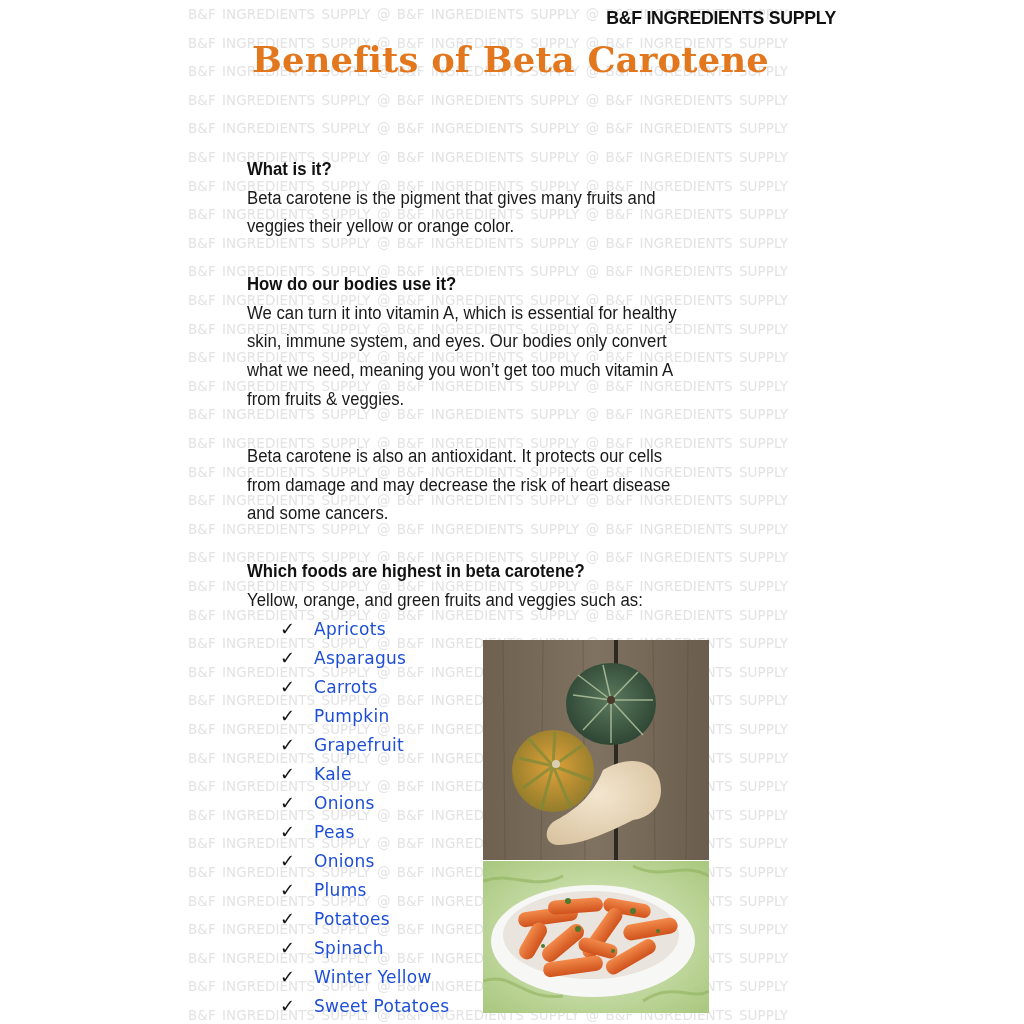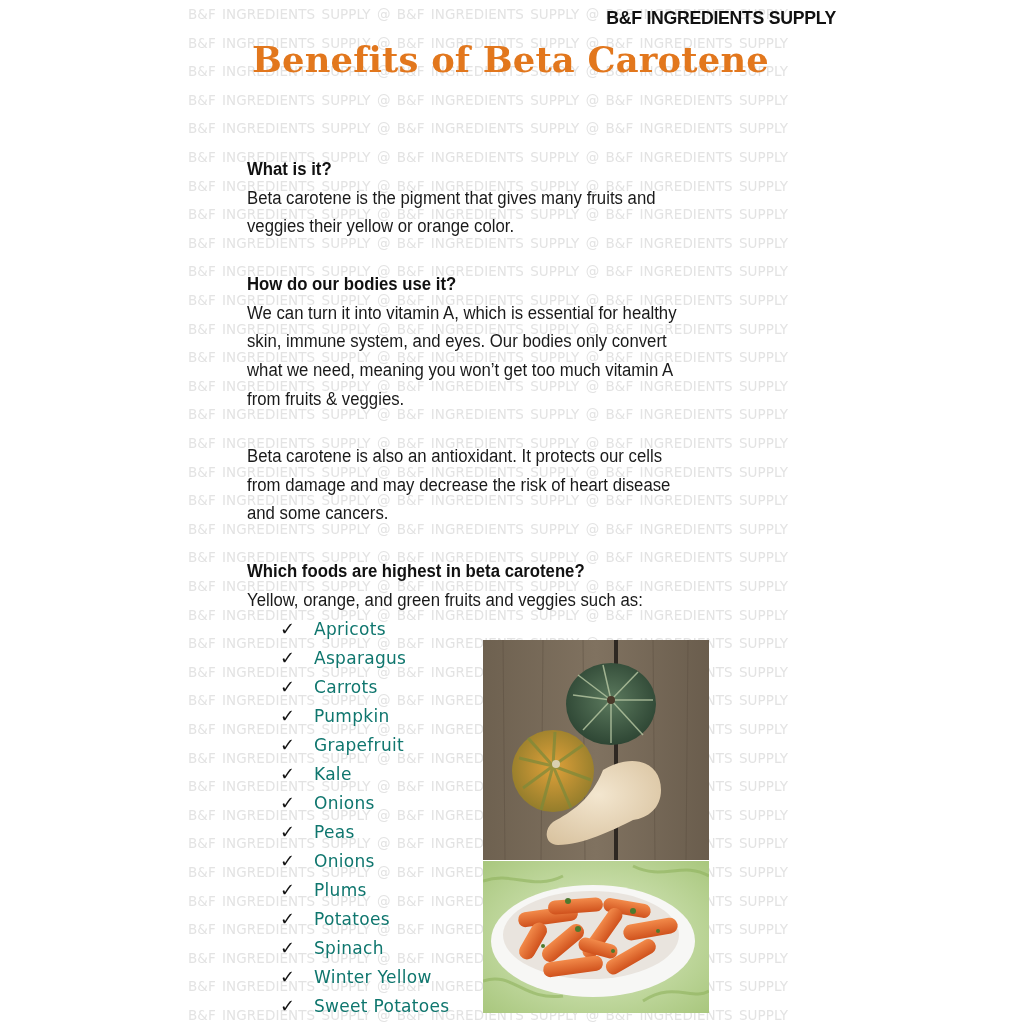--- a/index.html
+++ b/index.html
@@ -34,21 +34,21 @@
       position: absolute; left: 247px; top: 155px; width: 520px; z-index: 2;
       font-family: "Liberation Sans", sans-serif; font-size: 18px; color: #1a1a1a;
     }
     .content p, .content h3 { margin: 0; line-height: 28.7px; }
     .content h3 { font-size: 18px; font-weight: bold; color: #111; }
     .text { transform: scaleX(0.93); transform-origin: left center; white-space: nowrap; }
     .gap { height: 28.7px; }
     .foods { list-style: none; margin: 0; padding: 0 0 0 33px; }
     .foods li { display: flex; align-items: center; height: 29px; }
     .check { width: 34px; font-size: 18px; color: #111; }
-    .food-label { font-family: "DejaVu Sans", sans-serif; font-size: 17px; color: #0f766e; letter-spacing: 0.3px; }
+    .food-label { font-family: "DejaVu Sans", sans-serif; font-size: 17px; color: #1d4ed8; letter-spacing: 0.3px; }
     .photo { position: absolute; z-index: 3; overflow: hidden; }
     .photo svg { display: block; width: 100%; height: 100%; }
   </style>
 </head>
 <body>
 
 <div class="watermark" id="wm">
     <div class="wm-row" style="top: 1px; color: rgb(227, 227, 227);">B&amp;F  INGREDIENTS SUPPLY  @  B&amp;F  INGREDIENTS SUPPLY  @  B&amp;F  INGREDIENTS SUPPLY</div>
     <div class="wm-row" style="top: 29.6px; color: rgb(227, 227, 227);">B&amp;F  INGREDIENTS SUPPLY  @  B&amp;F  INGREDIENTS SUPPLY  @  B&amp;F  INGREDIENTS SUPPLY</div>
     <div class="wm-row" style="top: 58.2px; color: rgb(227, 227, 227);">B&amp;F  INGREDIENTS SUPPLY  @  B&amp;F  INGREDIENTS SUPPLY  @  B&amp;F  INGREDIENTS SUPPLY</div>

